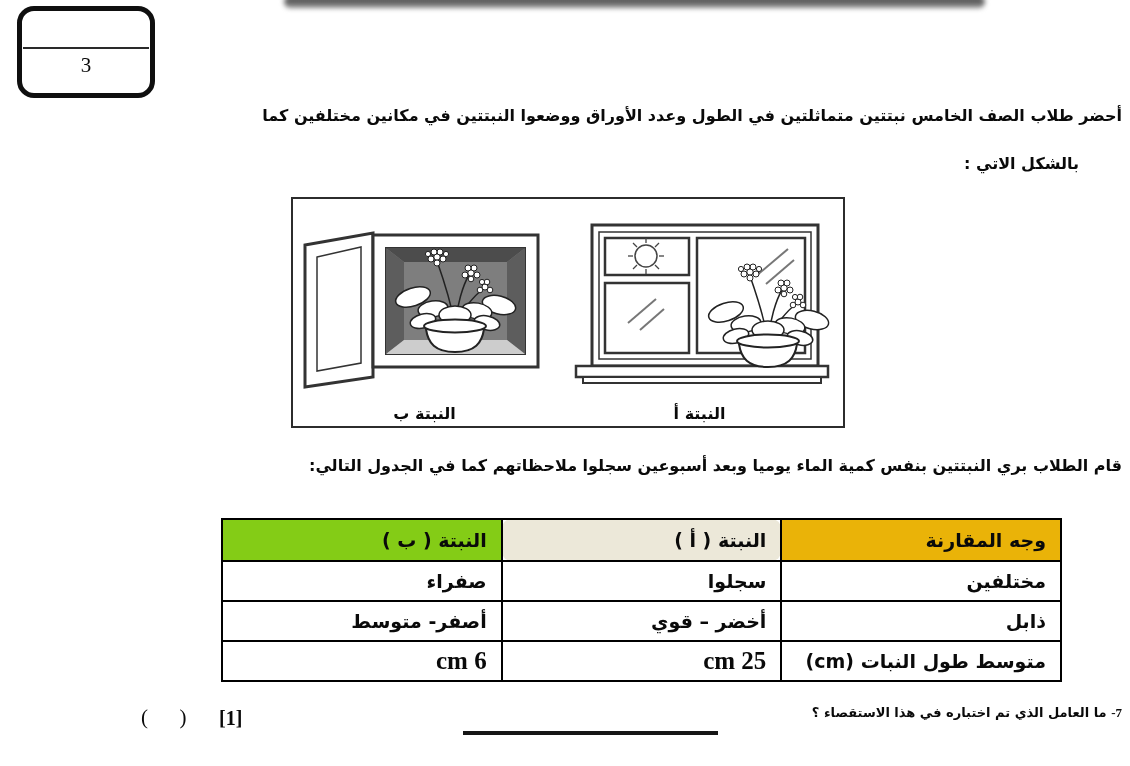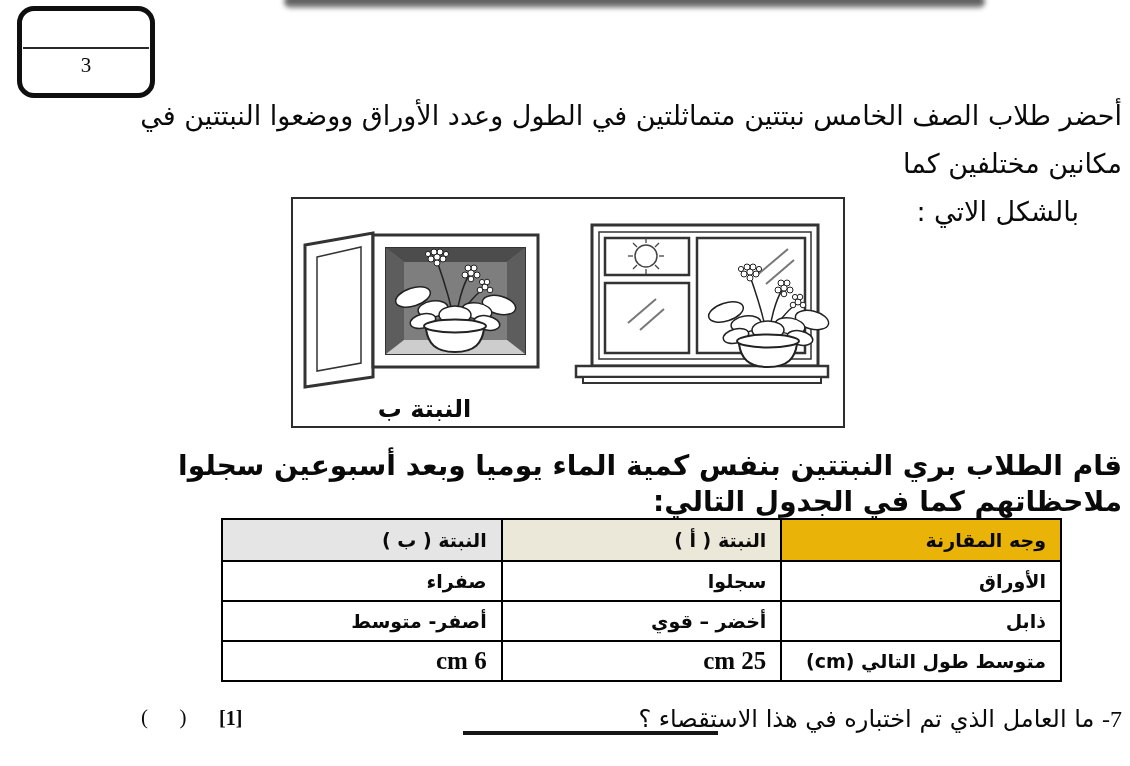--- a/index.html
+++ b/index.html
@@ -12,47 +12,47 @@
 
   
   .pn-box{position:absolute;left:17px;top:6px;width:128px;height:82px;border:5px solid #0f0f0f;
           border-radius:17px;background:#fff;}
   .pn-line{position:absolute;left:1px;right:1px;top:36px;height:1.5px;background:#2a2a2a;}
   .pn-value{position:absolute;left:0;right:0;top:42px;text-align:center;
             font-family:"Liberation Serif",serif;font-size:21px;}
 
   
   .intro{position:absolute;right:8px;left:96px;top:92px;direction:rtl;text-align:right;
-         font-weight:normal;font-size:27px;line-height:48px;}
+         font-weight:bold;font-size:16px;line-height:48px;}
   .intro .l2{padding-right:43px;}
 
   
   .figure{position:absolute;left:291px;top:197px;width:554px;height:231px;box-sizing:border-box;
           border:2px solid #2c2c2c;display:flex;background:#fff;}
   .panel{position:relative;height:100%;}
   .panel-b{width:263px;}
   .divider{width:2px;background:#2c2c2c;}
   .panel-a{flex:1;}
   .fig-label{position:absolute;left:0;right:0;bottom:3px;text-align:center;direction:rtl;
-             font-weight:bold;font-size:24px;}
+             font-weight:bold;font-size:16px;}
 
   
   .para2{position:absolute;right:8px;left:96px;top:448px;direction:rtl;text-align:right;
-         font-weight:bold;font-size:28px;line-height:36px;}
+         font-weight:bold;font-size:16px;line-height:36px;}
 
   
   .ctable{position:absolute;left:221px;top:518px;width:841px;border-collapse:collapse;
           direction:rtl;font-weight:bold;font-size:19px;table-layout:fixed;}
   .ctable th,.ctable td{border:2px solid #000;text-align:right;padding:2px 14px;}
   .ctable th{height:36px;}
   .ctable td{height:34px;}
   .cm{font-family:"Liberation Serif",serif;font-size:25px;}
 
   
-  .q-line{position:absolute;right:8px;top:705px;direction:rtl;font-weight:normal;font-size:24px;}
+  .q-line{position:absolute;right:8px;top:705px;direction:rtl;font-weight:bold;font-size:13px;}
   .q-num{font-family:"Liberation Serif",serif;}
   .q-blank{position:absolute;left:463px;top:731px;width:255px;height:4px;background:#161616;}
   .q-mark{position:absolute;left:219px;top:707px;font-family:"Liberation Serif",serif;
           font-weight:bold;font-size:20px;}
   .q-parens{position:absolute;left:141px;top:705px;font-family:"Liberation Serif",serif;
             font-size:21px;white-space:pre;}
   svg{display:block;}
 </style>
 </head>
 <body>
@@ -155,46 +155,47 @@
         <g stroke="#777" stroke-width="2">
           <line x1="100" y1="100" x2="72" y2="124"></line>
             <line x1="108" y1="110" x2="84" y2="131"></line>
           <line x1="232" y1="50" x2="200" y2="77"></line>
             <line x1="238" y1="61" x2="210" y2="85"></line>
         </g>
         <rect x="20" y="167" width="252" height="11" fill="#fff" stroke="#333" stroke-width="2.5"></rect>
         <rect x="27" y="178" width="238" height="6" fill="#fff" stroke="#333" stroke-width="2"></rect>
         <use href="#plant" transform="translate(150,49)"></use>
       </svg>
+      <div class="fig-label">النبتة أ</div>
     </div>
   </div>
 
   <div class="para2">قام الطلاب بري النبتتين بنفس كمية الماء يوميا وبعد أسبوعين سجلوا ملاحظاتهم كما في الجدول التالي:</div>
 
   <table class="ctable">
     <thead>
       <tr>
         <th style="background: #eab308;">وجه المقارنة</th>
-        <th style="background: rgb(236, 232, 217);">النبتة ( أ )</th>
-        <th style="background: #e5e5e5; margin-left: 12px;">النبتة ( ب )</th>
+        <th style="background: rgb(236, 232, 217); border-radius: 9px;">النبتة ( أ )</th>
+        <th style="background: #84cc16; margin-left: 12px;">النبتة ( ب )</th>
       </tr>
     </thead>
     <tbody>
       <tr>
-        <td>الأوراق</td>
+        <td>مختلفين</td>
         <td>سجلوا</td>
         <td>صفراء</td>
       </tr>
       <tr>
         <td>ذابل</td>
         <td>أخضر – قوي</td>
         <td>أصفر- متوسط</td>
       </tr>
       <tr>
-        <td>متوسط طول التالي (cm)</td>
+        <td>متوسط طول النبات (cm)</td>
         <td class="cm">25 cm</td>
         <td class="cm">6 cm</td>
       </tr>
     </tbody>
   </table>
 
   <div class="q-line">
     <span class="q-num">7-</span>
     <span>ما العامل الذي تم اختباره في هذا الاستقصاء ؟</span>
   </div>

